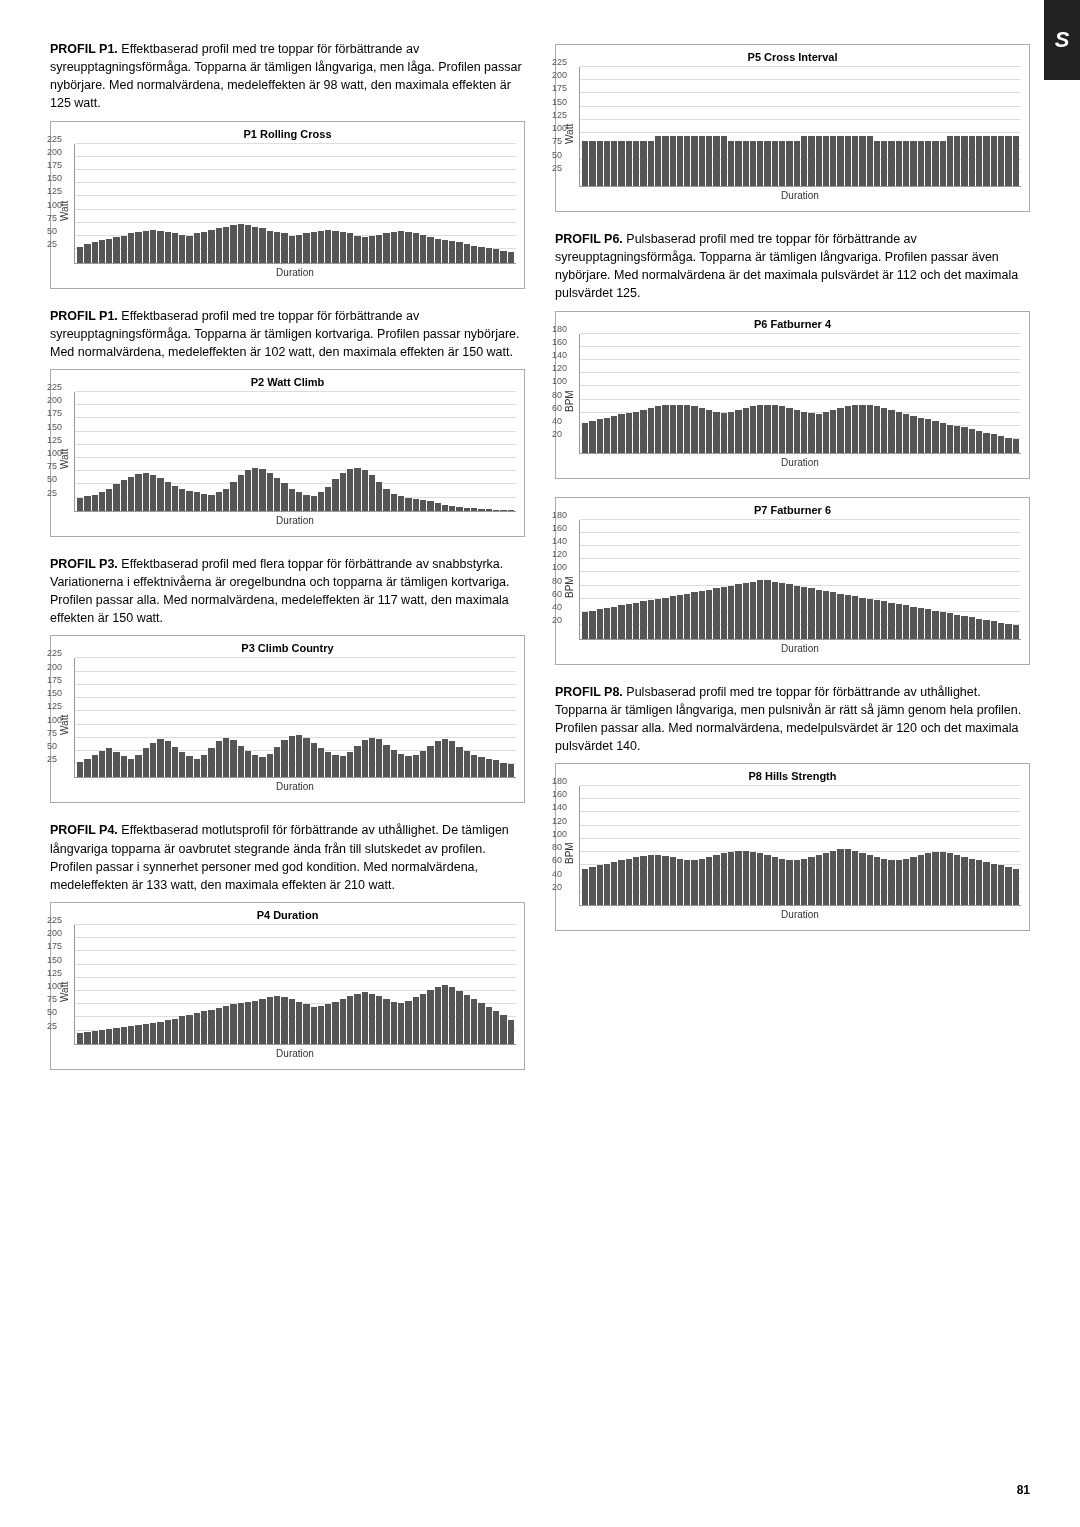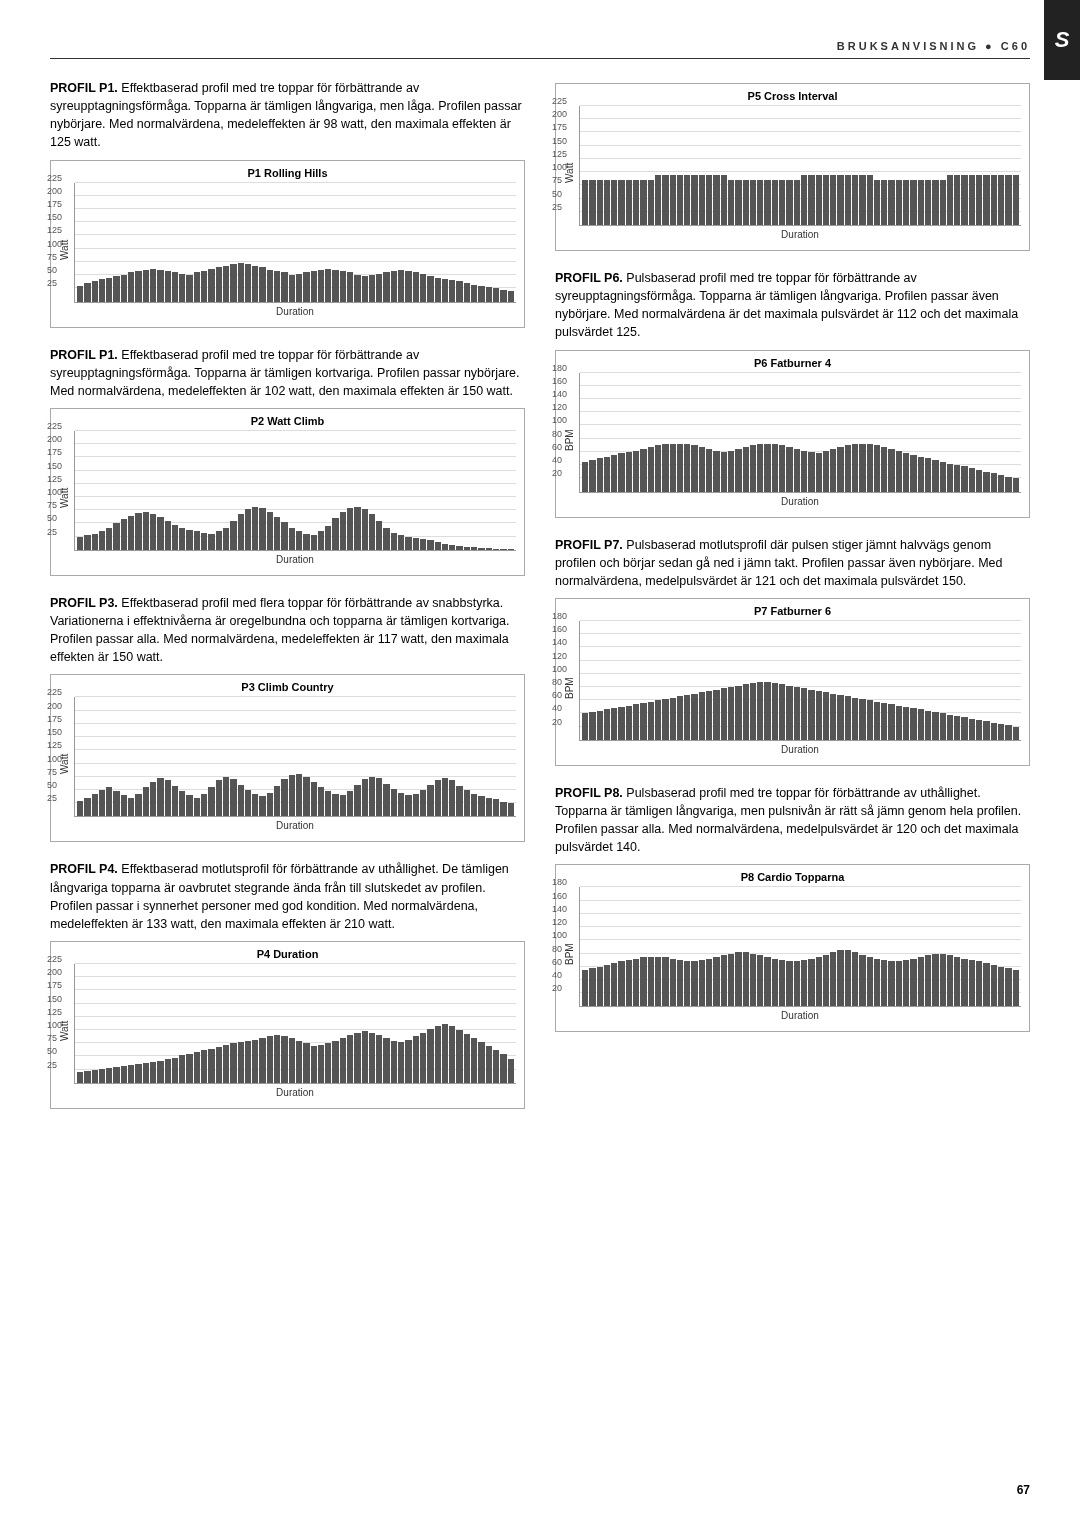--- a/index.html
+++ b/index.html
@@ -157,34 +157,31 @@
   </style>
 </head>
 <body>
 
 <div class="side-tab">
   <span class="side-tab-letter">S</span>
 </div>
 
 <div class="page">
 
-  <div class="header">
-    <span class="header-title">BRUKSANVISNING ● C60</span>
-  </div>
 
   <div class="content">
 
     <div class="col" id="left-col">
     <div class="section">
       <p class="section-text">
         <strong>PROFIL P1.</strong> Effektbaserad profil med tre toppar för förbättrande av syreupptagningsförmåga. Topparna är tämligen långvariga, men låga. Profilen passar nybörjare. Med normalvärdena, medeleffekten är 98 watt, den maximala effekten är 125 watt.
       </p>
 
     <div class="chart-container">
-      <div class="chart-title">P1 Rolling Hills</div>
+      <div class="chart-title">P1 Rolling Cross</div>
       <div class="chart-area">
         <div class="y-axis-label">Watt</div>
         <div class="chart-inner">
           <div class="chart-grid">
             <div class="grid-line" style="bottom:100%">
       <span class="grid-label">225</span>
     </div>
                   <div class="grid-line" style="bottom:88.88888888888889%">
       <span class="grid-label">200</span>
     </div>
@@ -812,23 +809,20 @@
             </div>
           </div>
           <div class="x-axis-label">Duration</div>
         </div>
       </div>
     </div>
 
     </div>
 
     <div class="section">
-      <p class="section-text">
-        <strong>PROFIL P7.</strong> Pulsbaserad motlutsprofil där pulsen stiger jämnt halvvägs genom profilen och börjar sedan gå ned i jämn takt. Profilen passar även nybörjare. Med normalvärdena, medelpulsvärdet är 121 och det maximala pulsvärdet 150.
-      </p>
 
     <div class="chart-container">
       <div class="chart-title">P7 Fatburner 6</div>
       <div class="chart-area">
         <div class="y-axis-label">BPM</div>
         <div class="chart-inner">
           <div class="chart-grid">
             <div class="grid-line" style="bottom:100%">
       <span class="grid-label">180</span>
     </div>
@@ -925,21 +919,21 @@
     </div>
 
     </div>
 
     <div class="section">
       <p class="section-text">
         <strong>PROFIL P8.</strong> Pulsbaserad profil med tre toppar för förbättrande av uthållighet. Topparna är tämligen långvariga, men pulsnivån är rätt så jämn genom hela profilen. Profilen passar alla. Med normalvärdena, medelpulsvärdet är 120 och det maximala pulsvärdet 140.
       </p>
 
     <div class="chart-container">
-      <div class="chart-title">P8 Cardio Topparna</div>
+      <div class="chart-title">P8 Hills Strength</div>
       <div class="chart-area">
         <div class="y-axis-label">BPM</div>
         <div class="chart-inner">
           <div class="chart-grid">
             <div class="grid-line" style="bottom:100%">
       <span class="grid-label">180</span>
     </div>
                   <div class="grid-line" style="bottom:88.88888888888889%">
       <span class="grid-label">160</span>
     </div>
@@ -1029,14 +1023,14 @@
           </div>
           <div class="x-axis-label">Duration</div>
         </div>
       </div>
     </div>
 
     </div>
   </div>
   </div>
 
-  <div class="page-number">67</div>
+  <div class="page-number">81</div>
 </div>
 
 </body></html>

